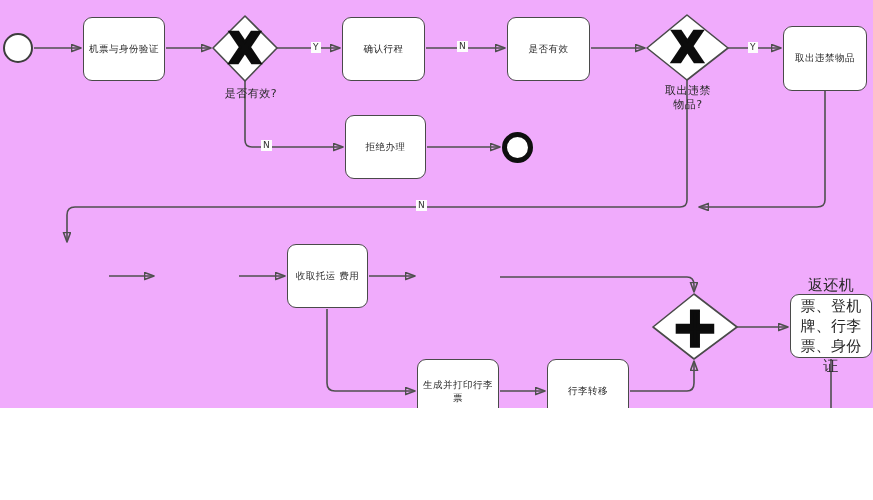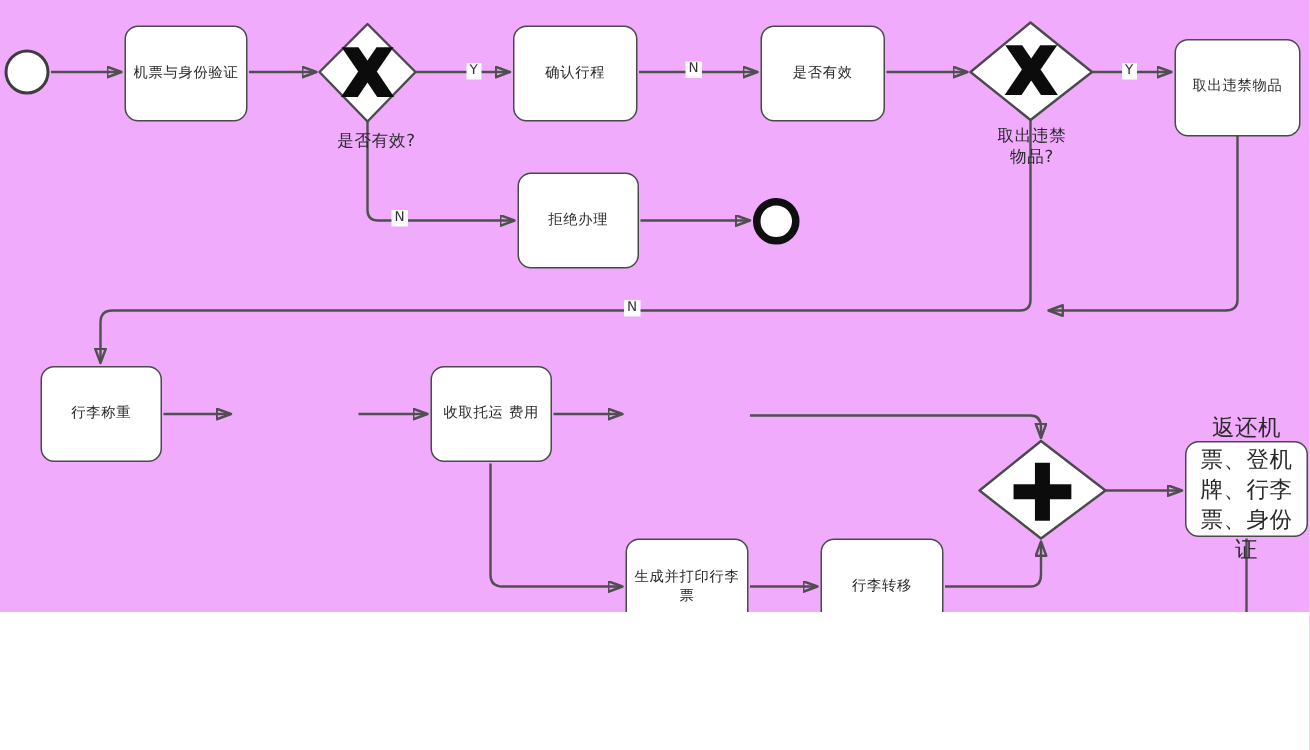--- a/index.html
+++ b/index.html
@@ -112,21 +112,20 @@
 
   <div class="node event start-event" style="left:3px;top:33px"></div>
   <div class="node event end-event" style="left:502px;top:132px"></div>
   <div class="node event end-event" style="left:813px;top:450px"></div>
 
   <div class="node task" style="left:83px;top:17px;width:82px;height:64px">机票与身份验证</div>
   <div class="node task" style="left:342px;top:17px;width:83px;height:64px">确认行程</div>
   <div class="node task" style="left:507px;top:17px;width:83px;height:64px">是否有效</div>
   <div class="node task" style="left:783px;top:26px;width:84px;height:65px">取出违禁物品</div>
   <div class="node task" style="left:345px;top:115px;width:81px;height:64px">拒绝办理</div>
-  <div class="node task" style="left:27px;top:244px;width:81px;height:64px">行李称重</div>
   <div class="node task" style="left:287px;top:244px;width:81px;height:64px">收取托运 费用</div>
   <div class="node task" style="left:547px;top:359px;width:82px;height:65px">行李转移</div>
   <div class="node task" style="left:417px;top:359px;width:82px;height:65px">生成并打印行李票</div>
   <div class="node task task-wide-text" style="left:790px;top:294px;width:82px;height:64px">返还机票、登机牌、行李票、身份证</div>
 
   <div class="gateway-symbol gw-x" style="left:213px;top:16px;width:64px;height:65px">X</div>
   <div class="gateway-symbol gw-x" style="left:647px;top:15px;width:81px;height:65px">X</div>
   <div class="gateway-symbol gw-plus" style="left:653px;top:294px;width:84px;height:65px">+</div>
 
   <div class="gw-question" style="left:219px;top:87px;width:64px">是否有效?</div>

